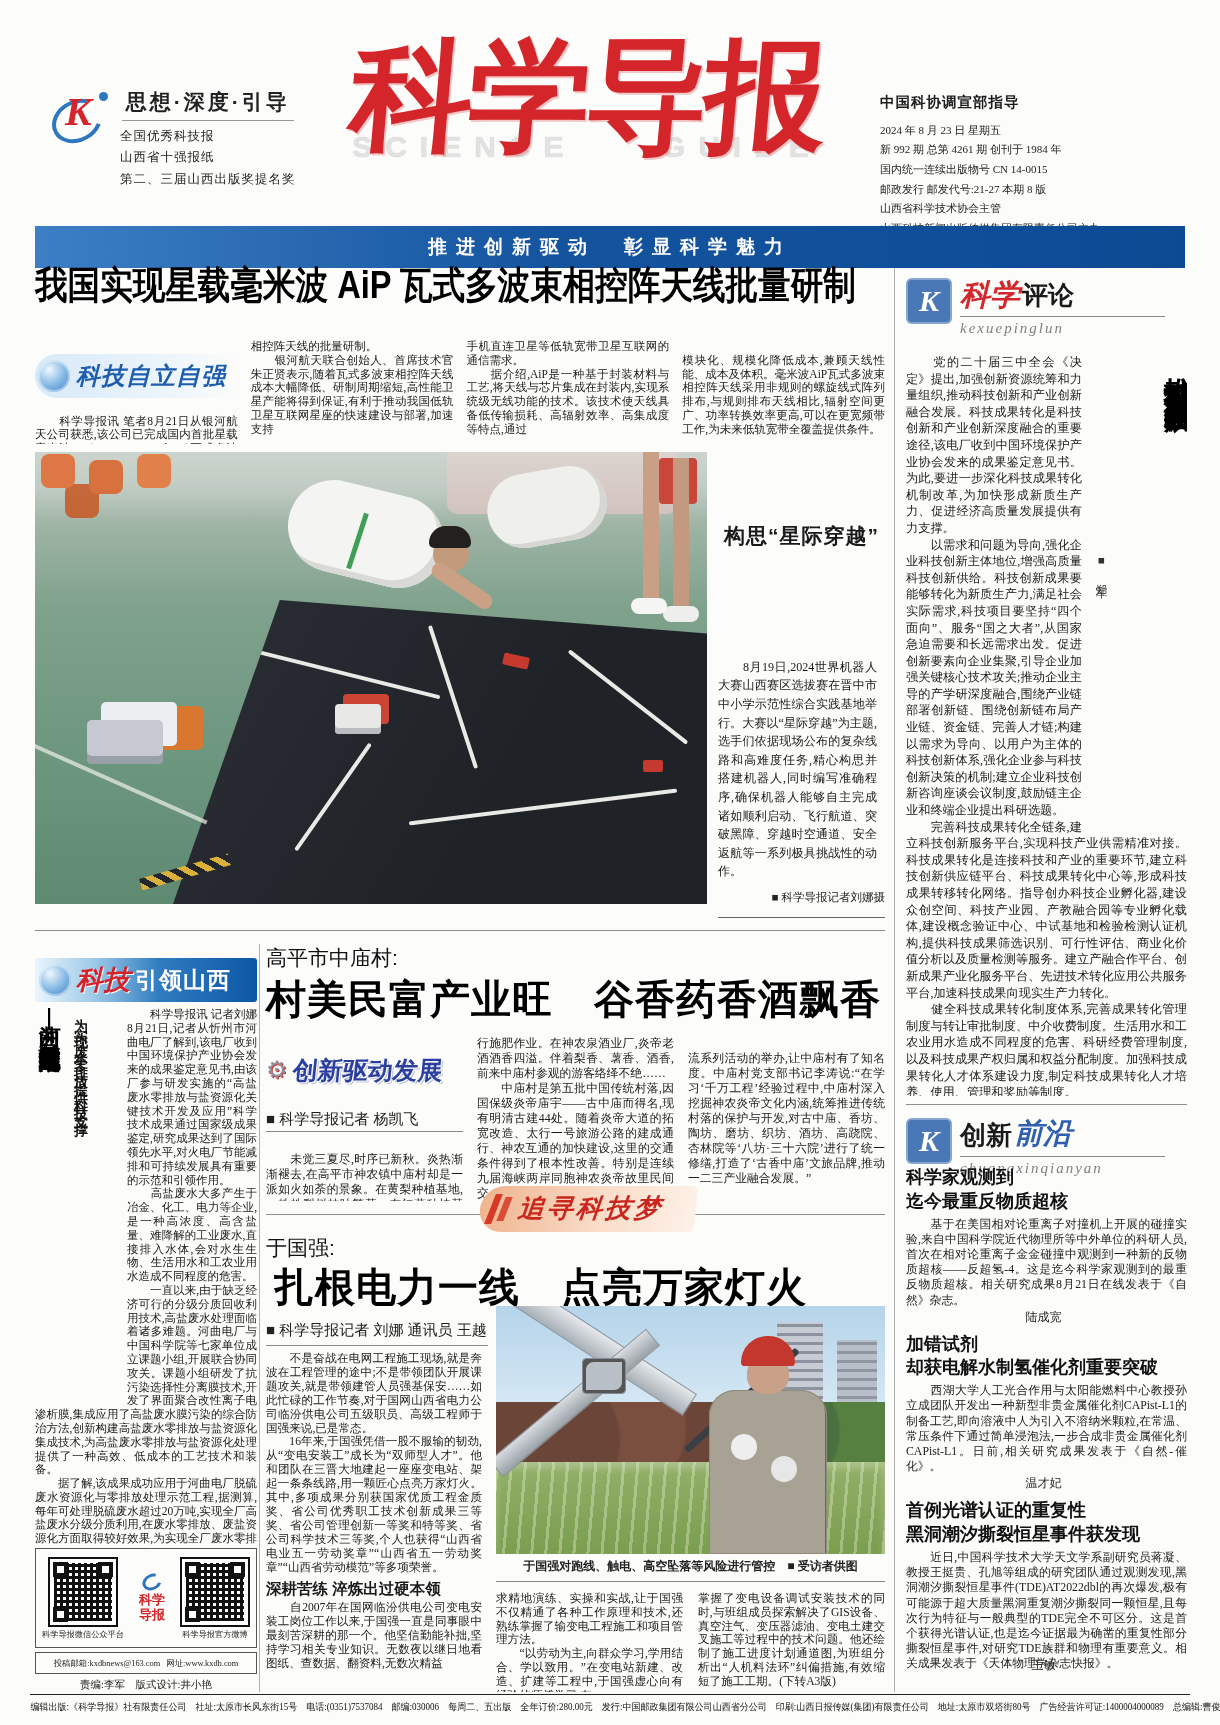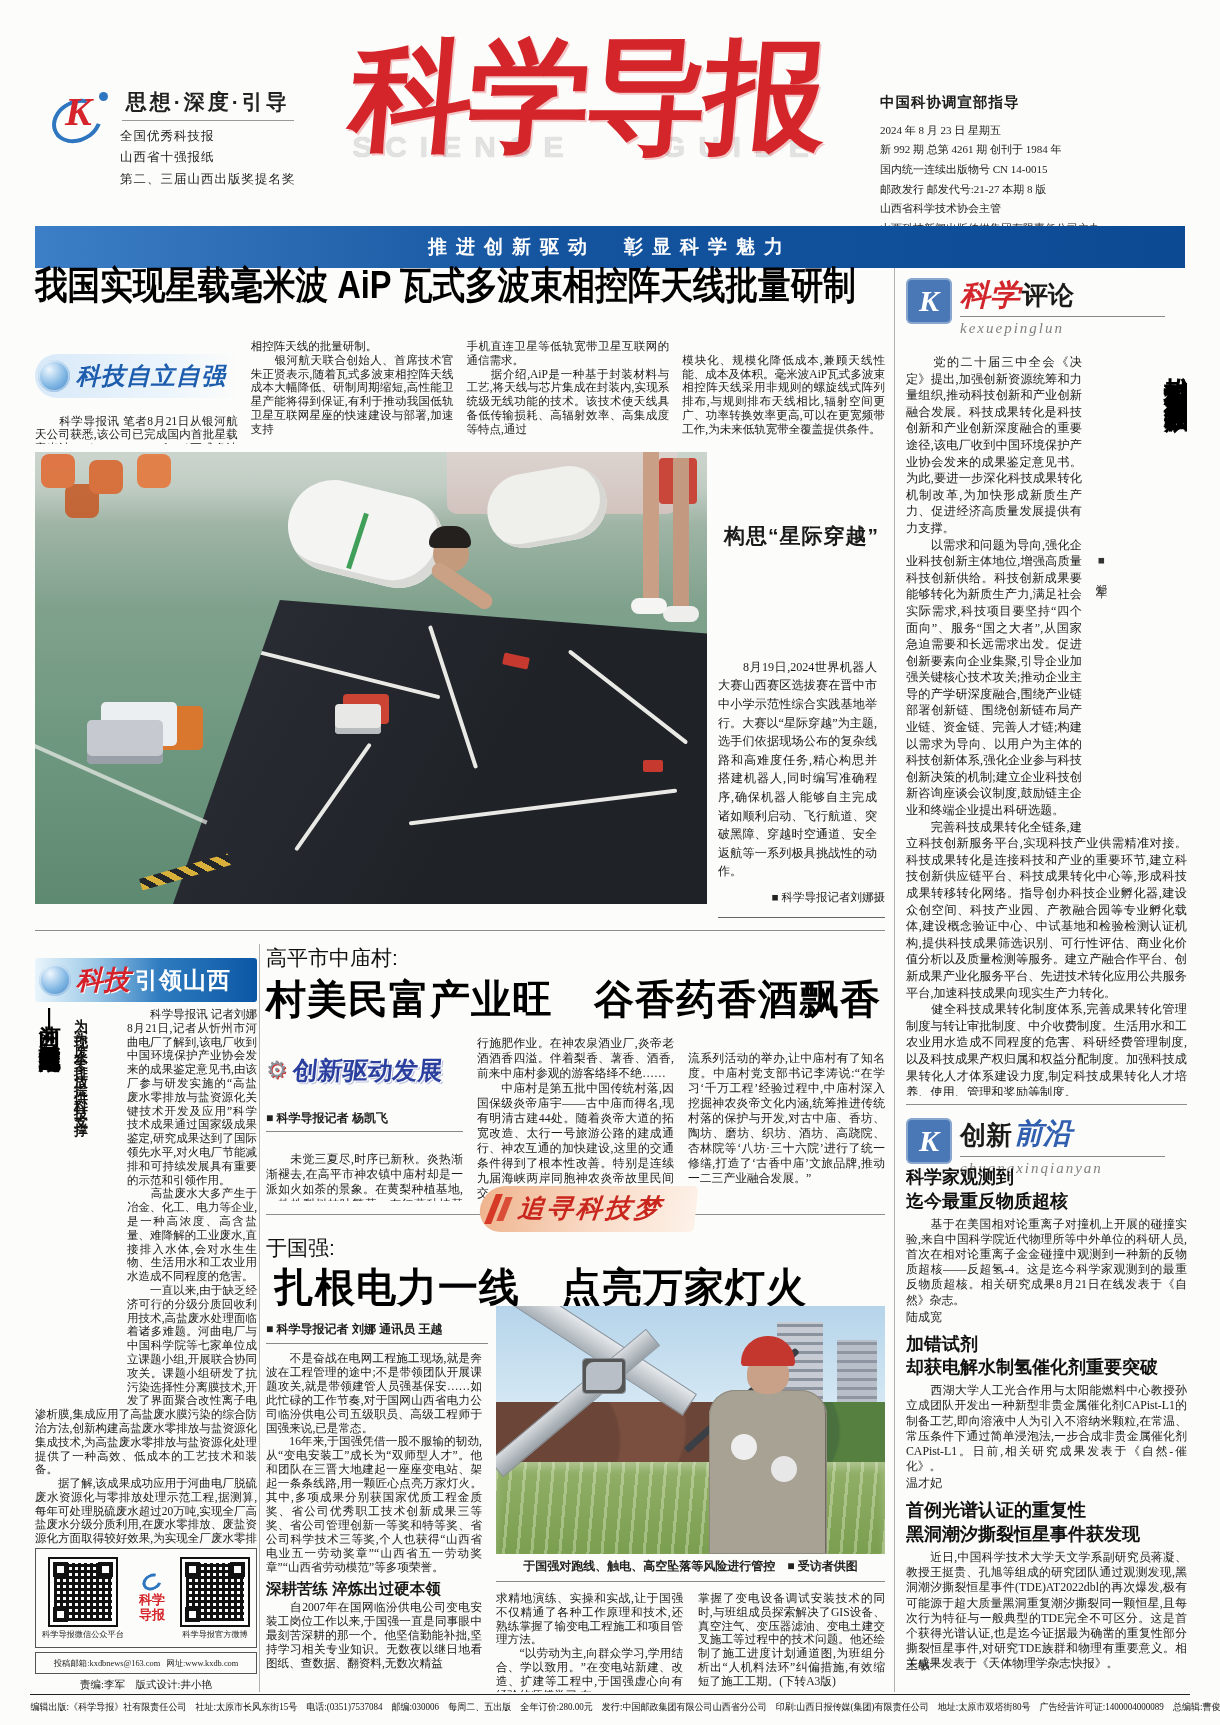--- a/index.html
+++ b/index.html
@@ -114,21 +114,21 @@
   .kicker{position:absolute;font-family:"Liberation Sans","DejaVu Sans",sans-serif;font-weight:normal;font-size:21px;color:#111}
   .big-headline{position:absolute;font-family:"Liberation Sans","DejaVu Sans",sans-serif;font-weight:700;font-size:40px;letter-spacing:1px;color:#000;white-space:nowrap}
   .village-kicker{left:266px;top:944px}
   .village-headline{left:266px;top:972px;width:619px}
   .village-body{position:absolute;left:266px;top:1036px;width:619px;height:165px;display:flex;gap:14px;overflow:hidden}
   .village-col{flex:1;font-size:11.8px;line-height:15px;text-align:justify;white-space:pre-line}
   .badge-drive{height:38px;display:flex;align-items:center;gap:5px;margin-bottom:4px}
   .gear-icon{font-size:24px;color:#8b949c;text-shadow:1px 1px 0 #c33}
   .bd-text{font-family:"Liberation Sans","DejaVu Sans",sans-serif;font-weight:900;font-size:25px;color:#2b3f9e;transform:skewX(-6deg);
       text-shadow:1px 1px 0 #fff,2px 2px 0 rgba(43,63,158,.3);white-space:nowrap}
-  .byline{font-family:"Liberation Sans","DejaVu Sans",sans-serif;font-weight:bold;font-size:12px;color:#222;
+  .byline{font-family:"Liberation Sans","DejaVu Sans",sans-serif;font-weight:normal;font-size:15px;color:#222;
       padding:3px 0 5px;border-bottom:1px solid #888;margin-bottom:5px}
 
   .dream-banner{position:absolute;left:480px;top:1186px;width:216px;height:46px;z-index:3;display:flex;align-items:center;
       background:linear-gradient(95deg,#efb48e,#f9dcc8 55%,#fdf1e8);border-radius:23px 5px 5px 23px;transform:skewX(-6deg);padding-left:10px}
   .db-slash{width:7px;height:30px;background:#d63a26;transform:skewX(-16deg);margin-right:4px}
   .db-slash.s2{height:24px;opacity:.85}
   .db-text{font:italic 900 26px/1 "Liberation Serif",serif;color:#c9271d;letter-spacing:3px;padding-left:6px;white-space:nowrap}
 
   .worker-kicker{left:266px;top:1234px}
   .worker-headline{left:274px;top:1260px;width:619px}
@@ -187,21 +187,21 @@
   .commentary-body p{white-space:pre-line}
   .comm-float{float:right;width:96px;height:470px;margin-left:9px;margin-bottom:4px;position:relative}
   .comm-vtitle{position:absolute;right:0;top:0;height:100%;writing-mode:vertical-rl;
       font-family:"Liberation Sans","DejaVu Sans",sans-serif;font-weight:900;font-size:29px;letter-spacing:2px;color:#000}
   .comm-byline{position:absolute;left:2px;top:200px;writing-mode:vertical-rl;font-size:11.5px;letter-spacing:3px;color:#333}
 
   .frontier-items{position:absolute;left:906px;top:1166px;width:281px;height:526px;overflow:hidden}
   .f-item{margin-bottom:7px}
   .f-title{font-family:"Liberation Sans","DejaVu Sans",sans-serif;font-weight:bold;font-size:18px;line-height:1.32;color:#111}
   .f-body{font-size:11.8px;line-height:15.2px;text-align:justify;margin-top:3px;white-space:pre-line}
-  .f-author{text-align:left;font-size:12px;padding-right:6px;margin-top:1px}
+  .f-author{text-align:center;font-size:12px;padding-right:6px;margin-top:1px}
   .f-author.overlap{margin-top:-15px}
 
   
   .footer-rule{position:absolute;left:30px;top:1694px;width:1160px;height:1px;background:#222}
   .footer-text{position:absolute;left:0;top:1701px;width:1220px;text-align:center;font-size:9.5px;color:#111;white-space:nowrap;
       transform:scaleX(.95);transform-origin:50% 0}
 </style>
 </head>
 <body>
 

